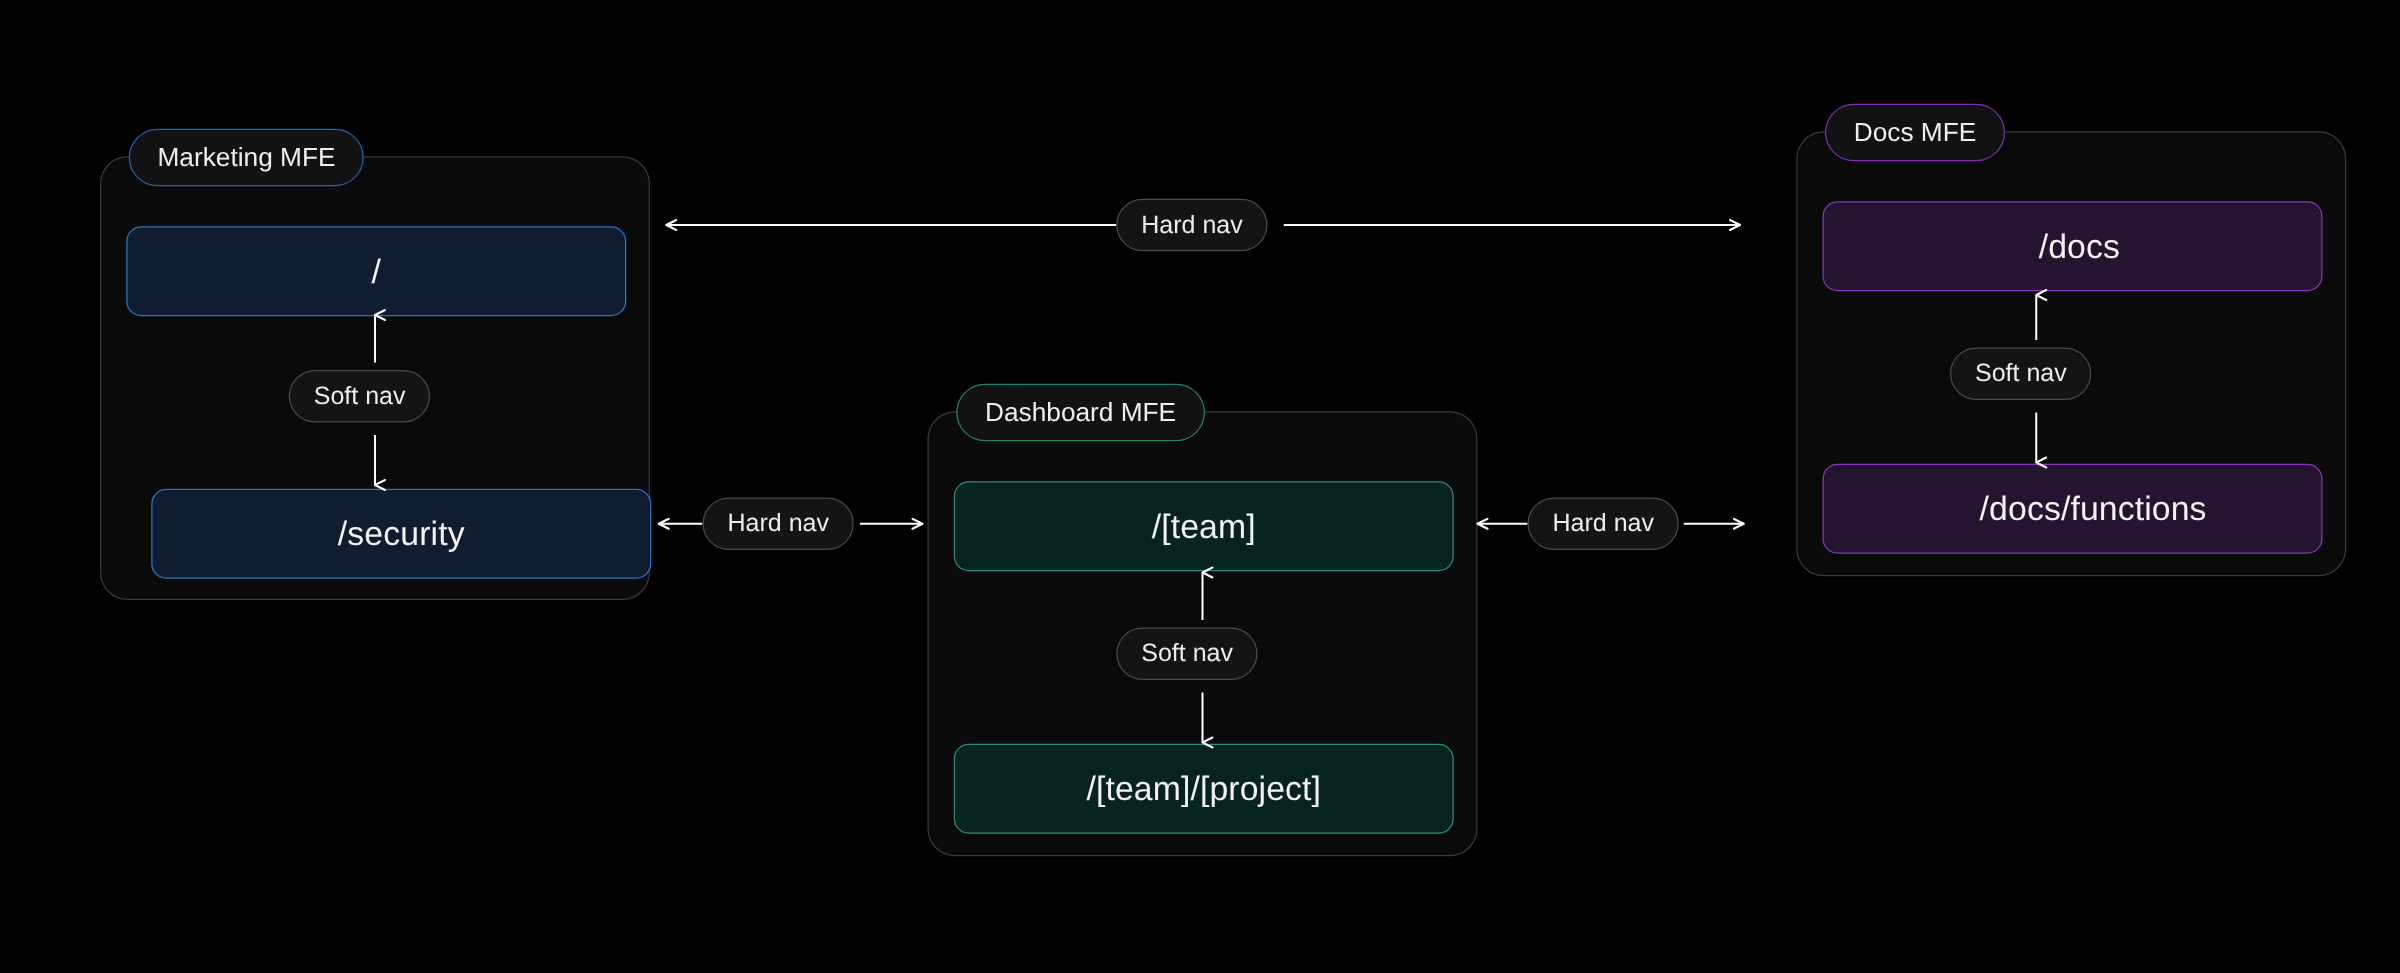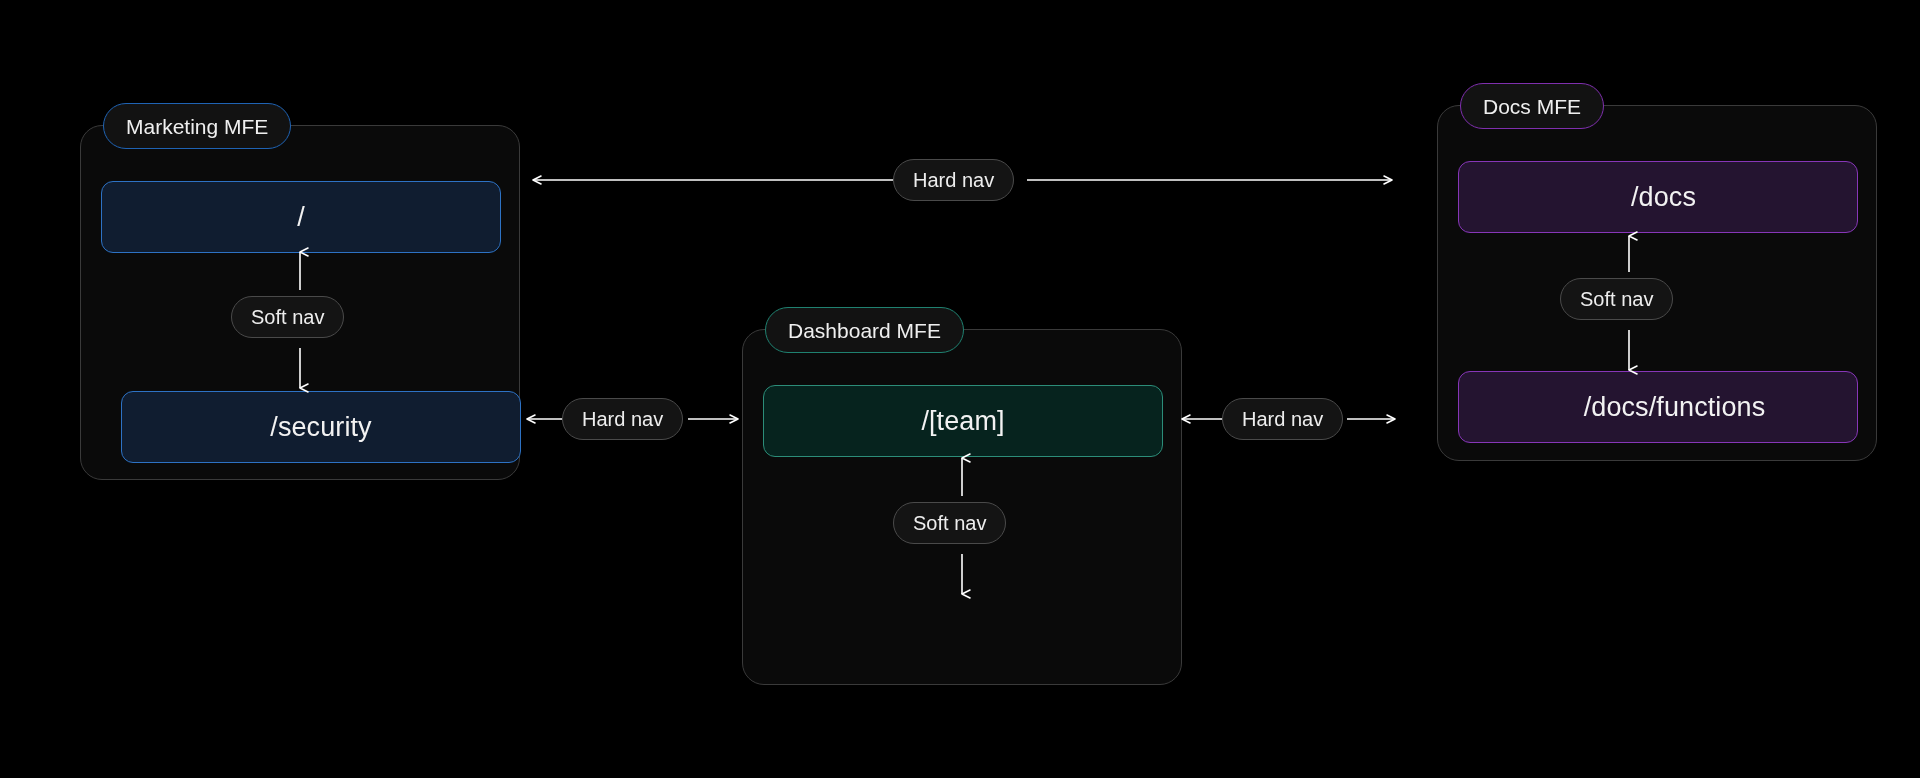--- a/index.html
+++ b/index.html
@@ -142,20 +142,21 @@
     <div class="route route-blue" style="left:20px; top:265px; width:400px; height:72px;margin-left:20px;">/security</div>
   </div>
 
   <div class="pill" style="left:231px; top:296px;">Soft nav</div>
 
   <div class="mfe mfe-dashboard" style="left:742px; top:329px; width:440px; height:356px;">
     <div class="mfe-label">Dashboard MFE</div>
 
     <div class="route route-teal" style="left:20px; top:55px; width:400px; height:72px;">/[team]</div>
 
+    <div class="route route-teal" style="left:20px; top:265px; width:400px; height:72px;">/[team]/[project]</div>
   </div>
 
   <div class="pill" style="left:893px; top:502px;">Soft nav</div>
 
   <div class="mfe mfe-docs" style="left:1403px; top:105px; width:440px; height:356px;margin-left:34px;">
     <div class="mfe-label">Docs MFE</div>
 
     <div class="route route-purple" style="left:20px; top:55px; width:400px; height:72px;padding-left:11px;">/docs</div>
 
     <div class="route route-purple" style="left:20px; top:265px; width:400px; height:72px;padding-left:33px;">/docs/functions</div>

